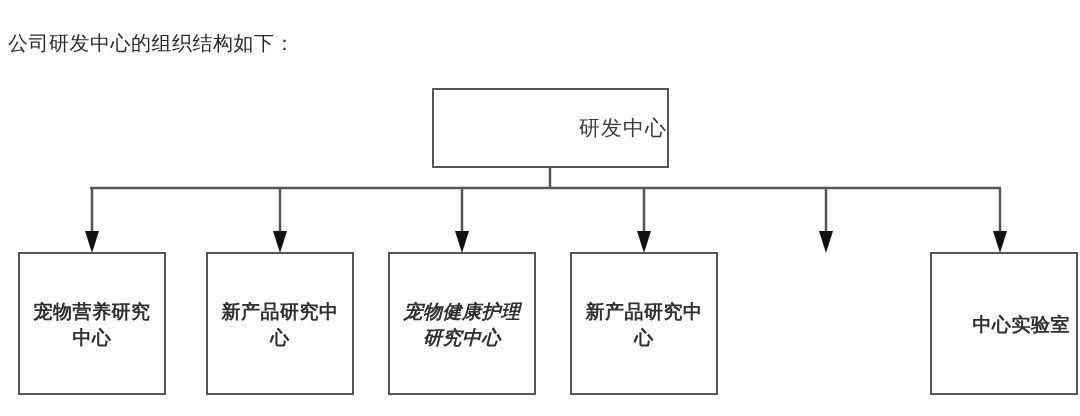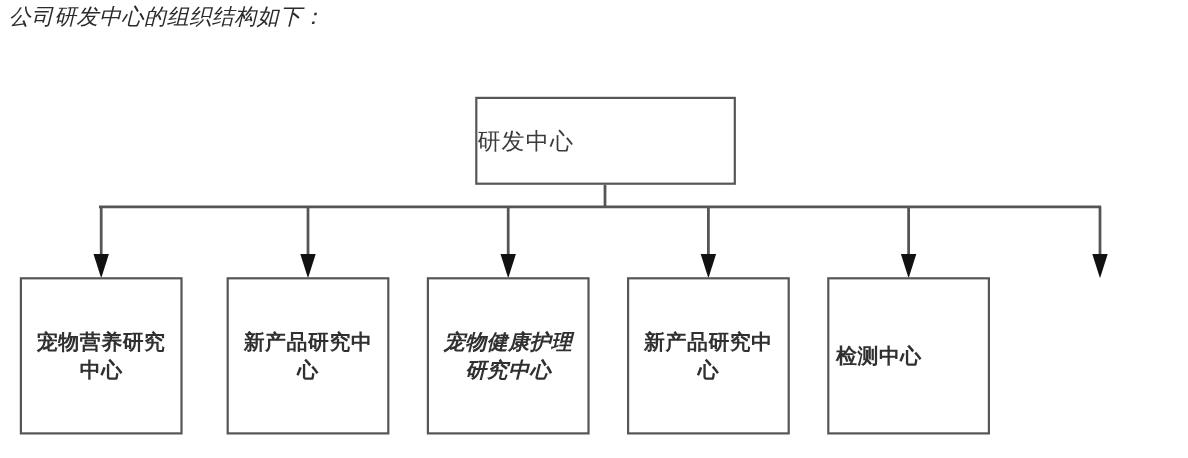--- a/index.html
+++ b/index.html
@@ -17,48 +17,47 @@
     position: relative;
     width: 1080px;
     height: 416px;
     background: #ffffff;
   }
 
   
   #caption {
     position: absolute;
     left: 8px;
-    top: 0;
+    top: 28px;
     font-size: 20px;
     line-height: 30px;
     color: #2b2b2b;
     letter-spacing: 0.5px;
     white-space: nowrap;
     font-family: "DejaVu Serif", "Liberation Serif", serif;
-    font-style: italic;
   }
 
   
   #connectors {
     position: absolute;
     left: 0;
     top: 0;
     width: 1080px;
     height: 416px;
   }
 
   
   .node {
     position: absolute;
     box-sizing: border-box;
     border: 2px solid #565656;
     background: #ffffff;
     display: flex;
     align-items: center;
-    justify-content: flex-start;
+    justify-content: flex-end;
     text-align: center;
   }
   .node-label {
     display: block;
     color: #333333;
     text-align: center;
   }
 
   #root-node {
     left: 432px;
@@ -133,17 +132,17 @@
   </div>
   <div class="node leaf-node leaf-0">
     <span class="node-label">宠物营养研究中心</span>
   </div>
   <div class="node leaf-node leaf-2">
     <span class="node-label">宠物健康护理研究中心</span>
   </div>
   <div class="node leaf-node leaf-3">
     <span class="node-label">新产品研究中心</span>
   </div>
-  <div class="node leaf-node leaf-4">
-    <span class="node-label">检测中心</span>
+  <div class="node leaf-node leaf-5">
+    <span class="node-label">中心实验室</span>
   </div>
 
 </div>
 
 </body></html>

